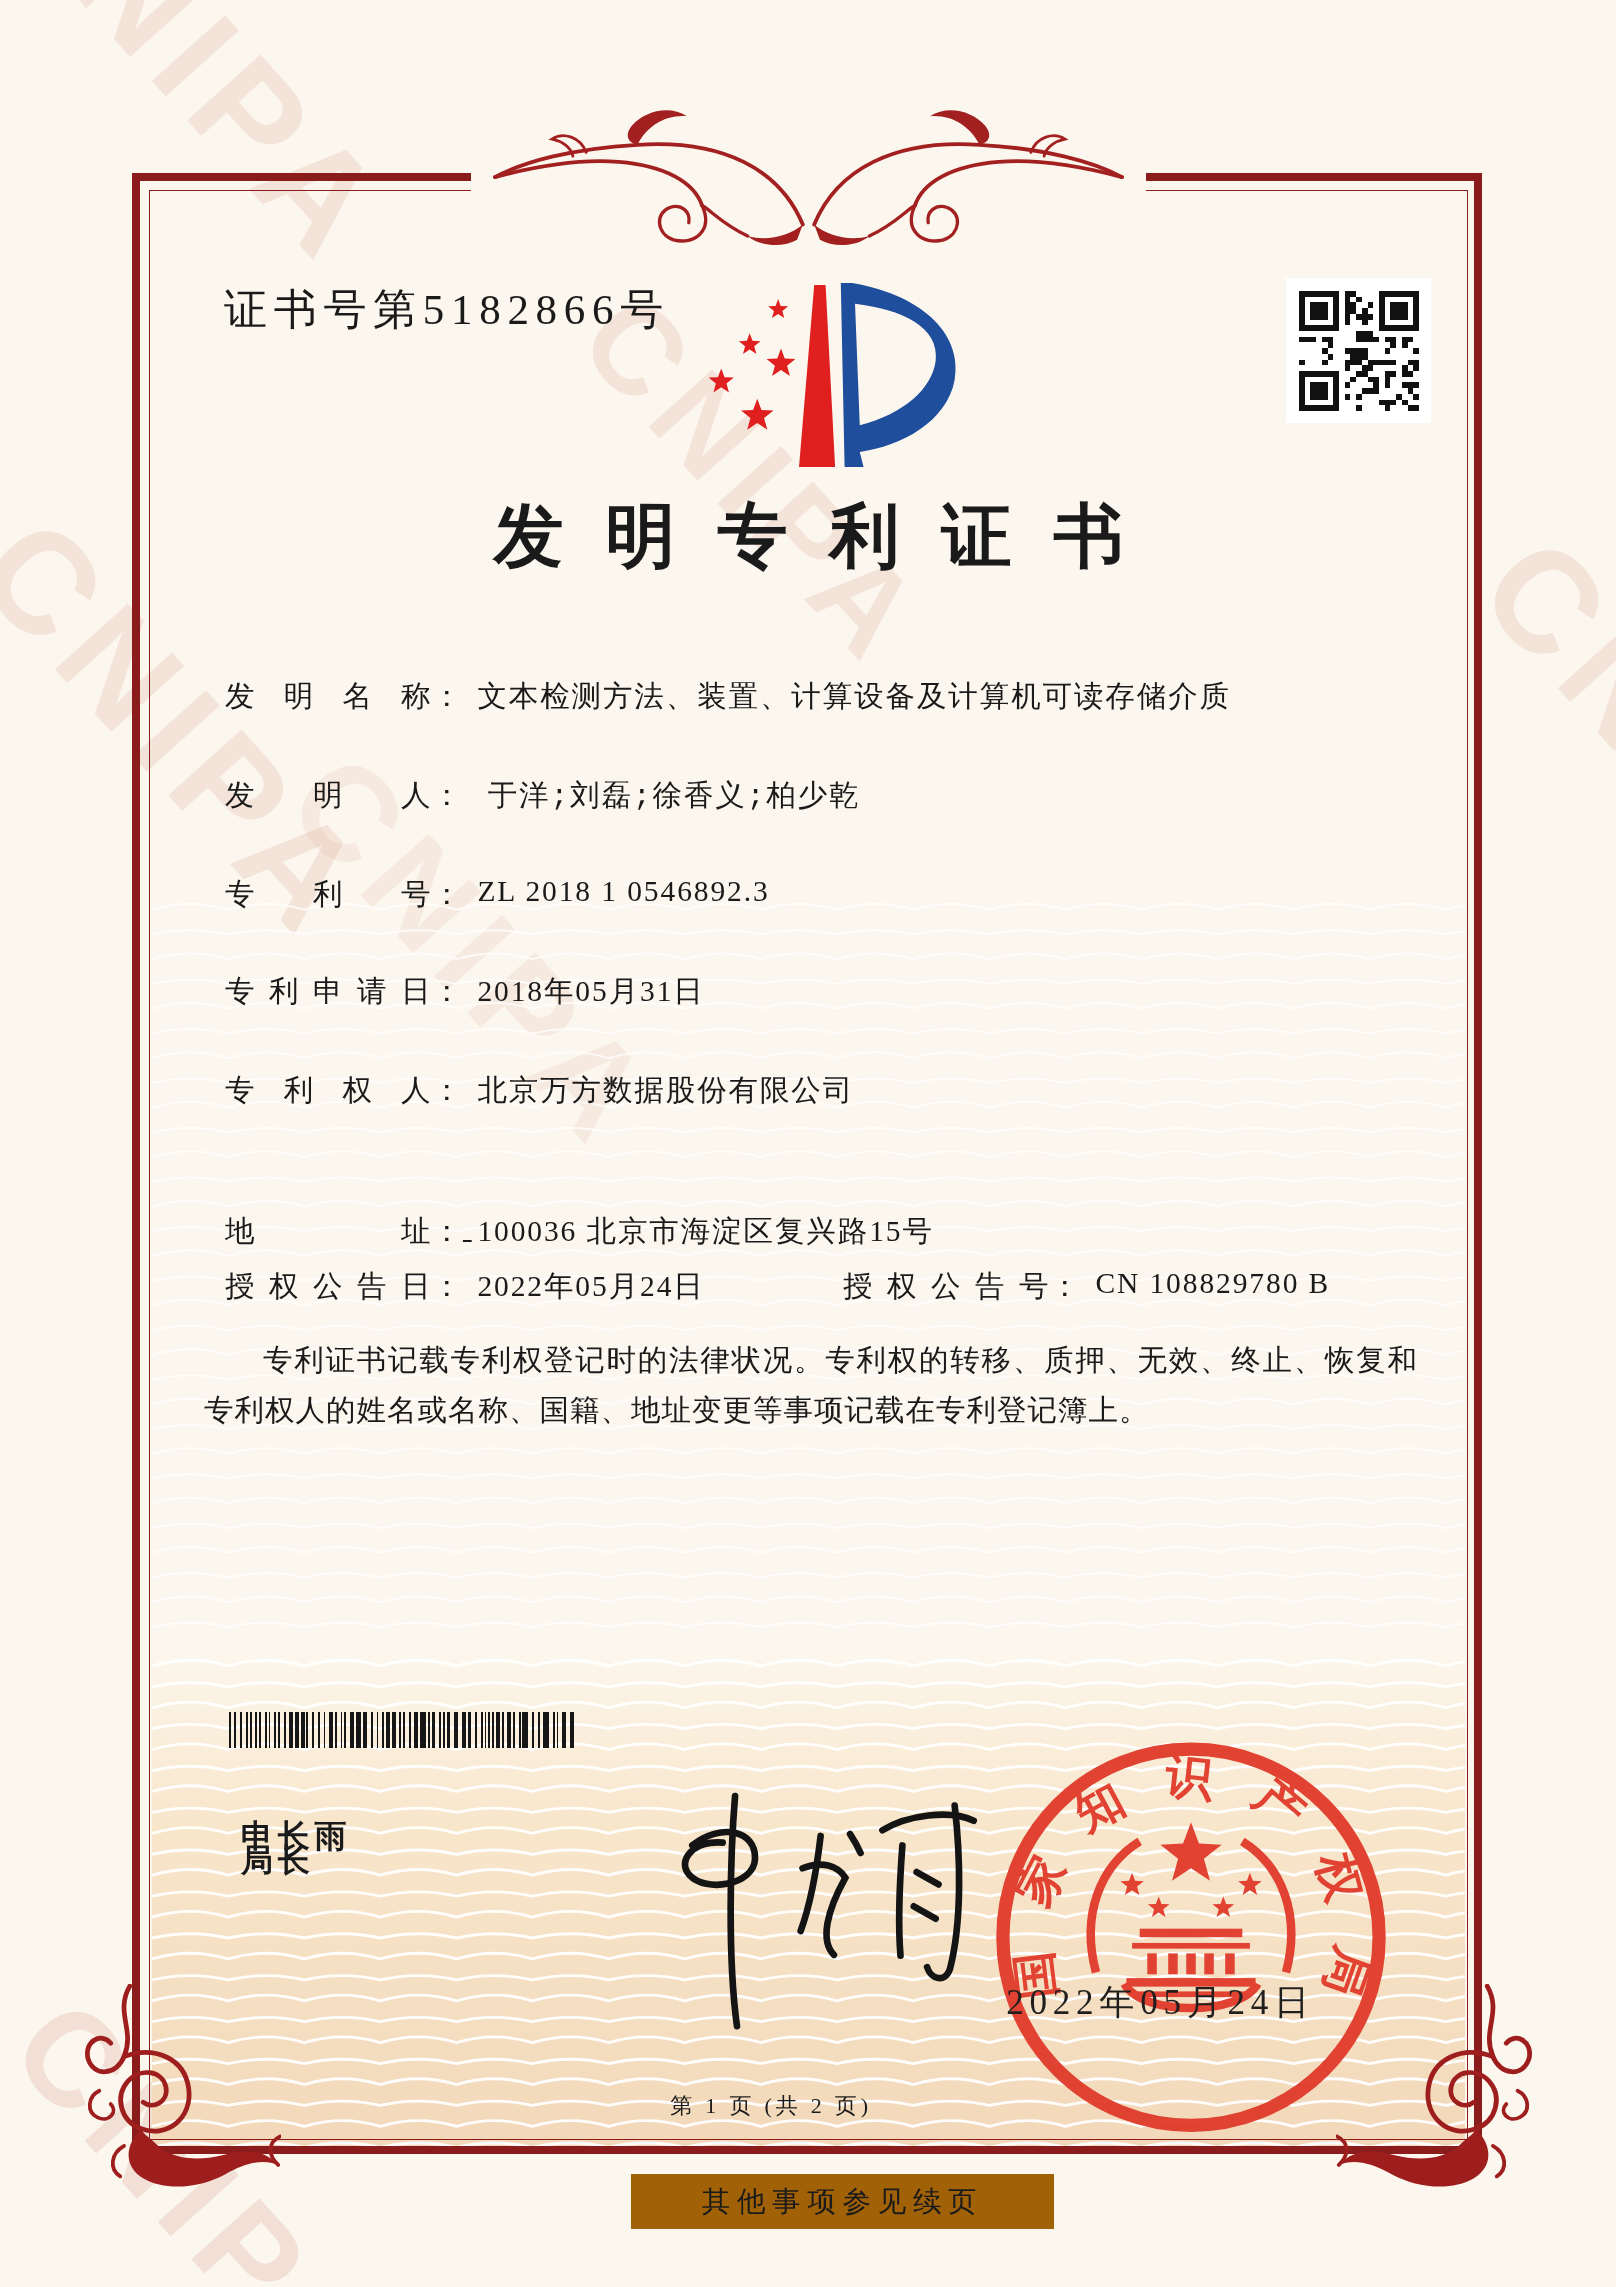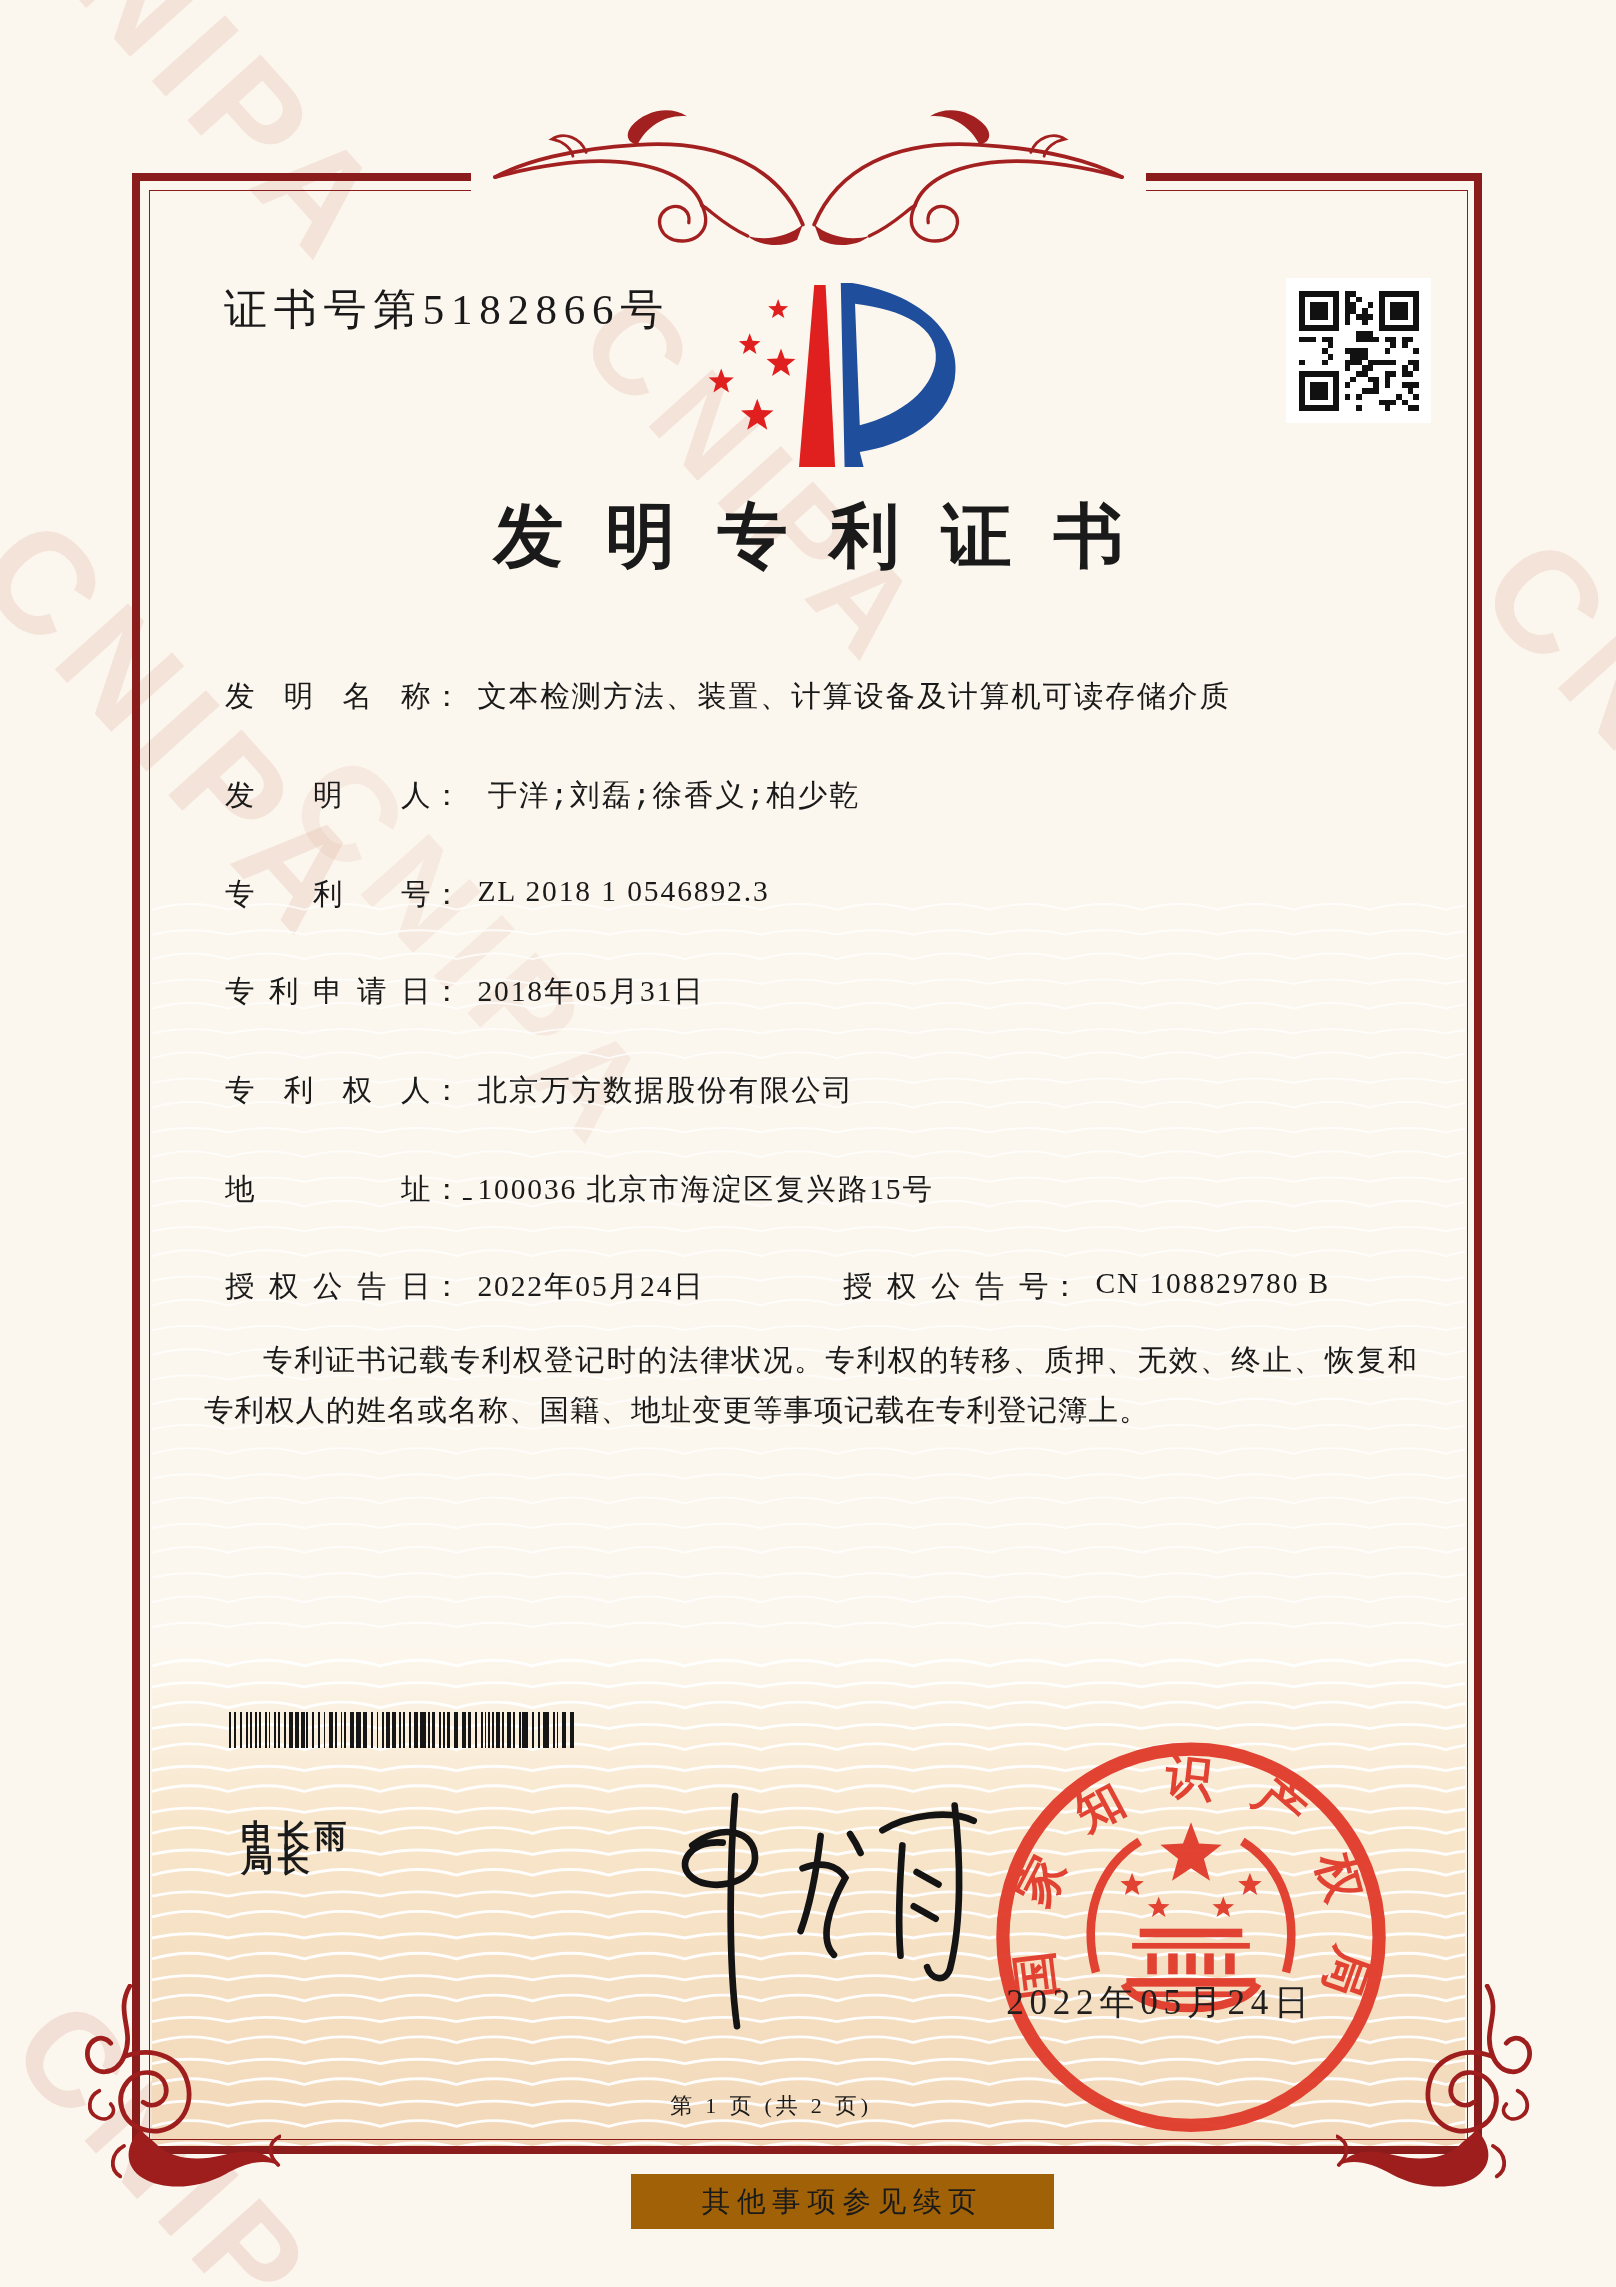--- a/index.html
+++ b/index.html
@@ -319,21 +319,21 @@
     <span class="fvalue">ZL 2018 1 0546892.3</span>
   </div>
   <div class="row" style="top:972px;">
     <span class="flabel">专利申请日</span><span class="fcolon">：</span>
     <span class="fvalue">2018年05月31日</span>
   </div>
   <div class="row" style="top:1071px;">
     <span class="flabel">专利权人</span><span class="fcolon">：</span>
     <span class="fvalue">北京万方数据股份有限公司</span>
   </div>
-  <div class="row" style="top:1170px;text-decoration:underline;">
+  <div class="row" style="top:1212px;text-decoration:underline;">
     <span class="flabel">地址</span><span class="fcolon">：</span>
     <span class="fvalue">100036 北京市海淀区复兴路15号</span>
   </div>
   <div class="row" style="top:1267px;">
     <span class="flabel">授权公告日</span><span class="fcolon">：</span>
     <span class="fvalue">2022年05月24日</span>
     <span class="pair2">
       <span class="flabel">授权公告号</span><span class="fcolon">：</span>
       <span class="fvalue">CN 108829780 B</span>
     </span>

